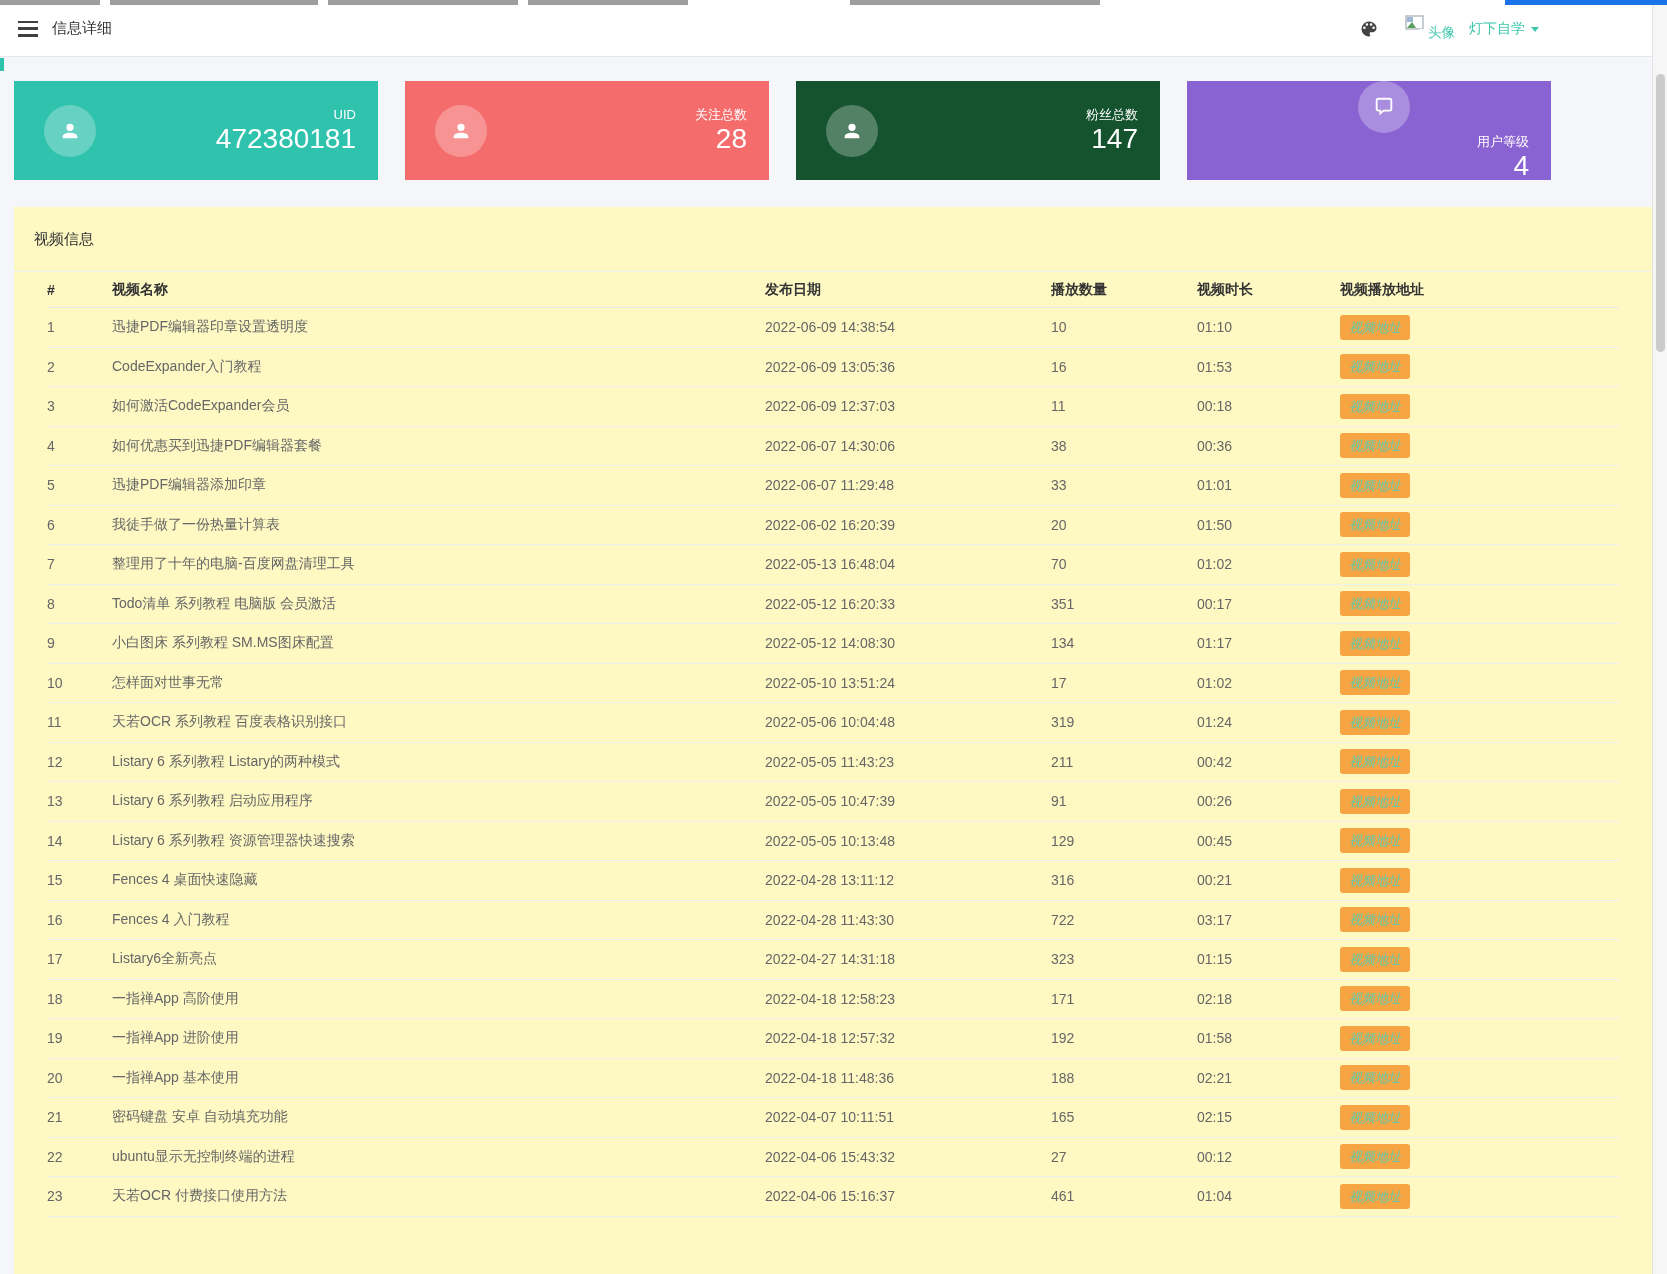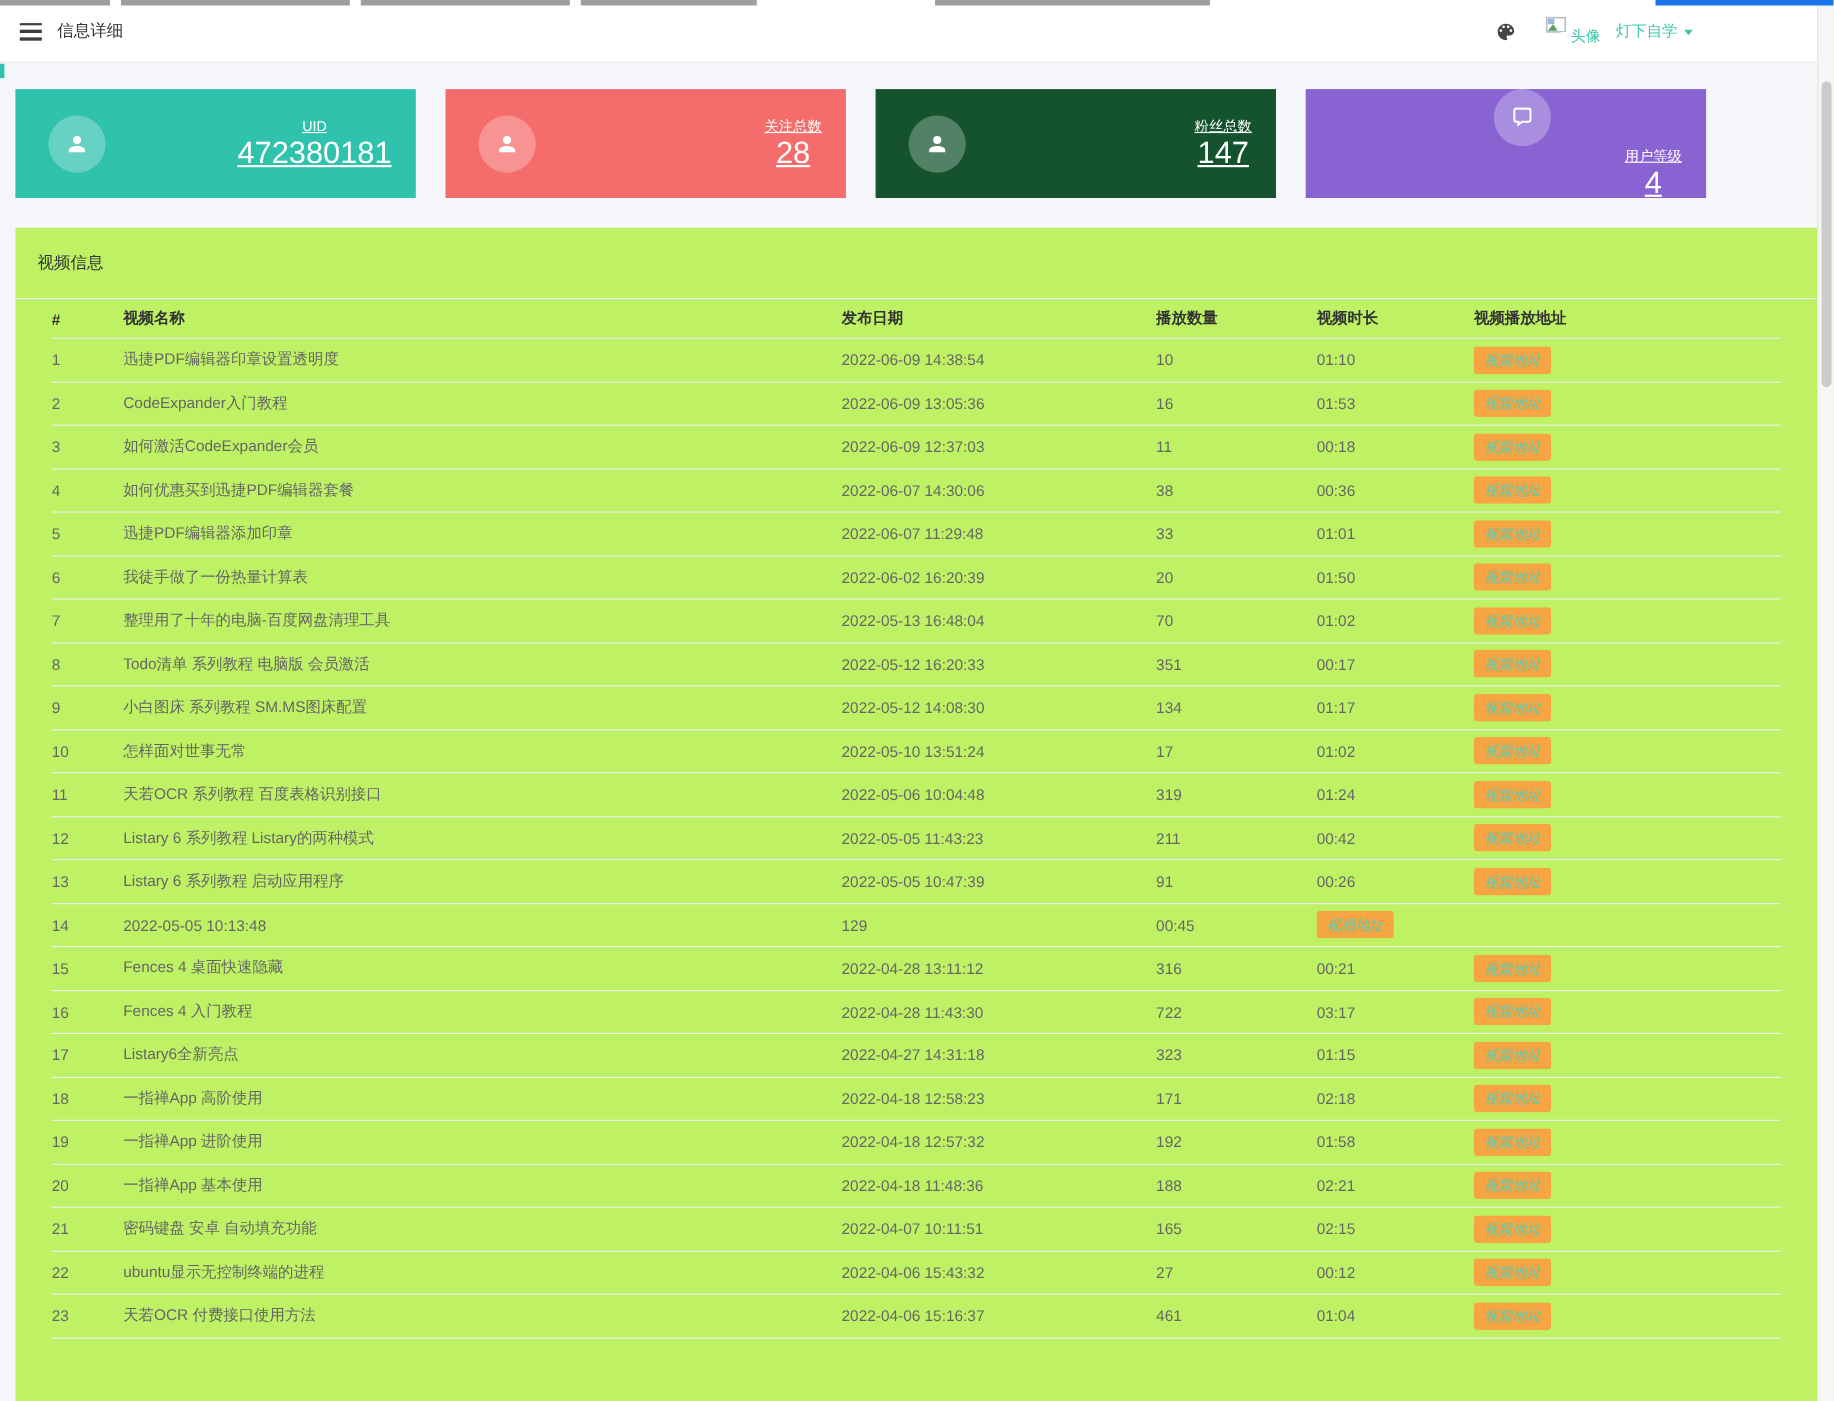--- a/index.html
+++ b/index.html
@@ -24,26 +24,26 @@
   .avatar-alt { color:#3fc7ac; font-size:13.5px; margin-left:3px; }
   .user-link { display:flex; align-items:center; color:#3fc7ac; font-size:14px; cursor:pointer; }
   .caret { width:0; height:0; border-left:4px solid transparent; border-right:4px solid transparent; border-top:5px solid #3fc7ac; margin-left:6px; margin-top:2px; }
 
   .loader-sliver { position:absolute; left:0; top:58px; width:4px; height:13px; background:#2fc2ad; }
 
   
   .stats-row { position:absolute; top:81px; left:14px; width:1538px; display:flex; gap:27px; }
   .stat-card { width:364px; height:99px; display:flex; align-items:center; color:#fff; }
   .stat-icon { width:52px; height:52px; border-radius:50%; background:rgba(255,255,255,0.27); margin-left:30px; display:flex; align-items:center; justify-content:center; flex:none; }
-  .stat-text { margin-left:auto; margin-right:22px; text-align:center;text-decoration:underline; }
+  .stat-text { margin-left:auto; margin-right:22px; text-align:right; }
   .stat-label { font-size:13px; line-height:17px; }
   .stat-value { font-size:28px; line-height:32px; font-weight:400; }
 
   
-  .panel { position:absolute; top:207px; left:14px; width:1638px; height:1067px; background:#bef264; }
+  .panel { position:absolute; top:207px; left:14px; width:1638px; height:1067px; background:#fef9c3; }
   .panel-header { height:65px; display:flex; align-items:center; padding:0 20px; border-bottom:1px solid #f0f0f0; }
   .panel-title { font-size:15px; color:#333; }
   .vtable { padding:0 33px; }
   .tr { display:grid; grid-template-columns:65px 653px 286px 146px 143px 1fr; align-items:center; height:39.5px; border-bottom:1px solid #efefef; }
   .tr.head { height:36px; border-bottom:1px solid #e9e9e9; }
   .tr.head .td { color:#333; font-weight:bold; }
   .td { font-size:14px; color:#666; white-space:nowrap; overflow:hidden; }
   .video-btn { display:inline-block; height:25px; line-height:25px; padding:0 9px; background:#f7a543; border-radius:3px; color:#5ec8ab; font-size:13px; text-decoration:none; cursor:pointer;font-style:italic; }
 
   
@@ -255,20 +255,21 @@
         <div class="tr">
           <div class="td">13</div>
           <div class="td">Listary 6 系列教程 启动应用程序</div>
           <div class="td">2022-05-05 10:47:39</div>
           <div class="td">91</div>
           <div class="td">00:26</div>
           <div class="td"><a class="video-btn">视频地址</a></div>
         </div>
         <div class="tr">
           <div class="td">14</div>
+          <div class="td">Listary 6 系列教程 资源管理器快速搜索</div>
           <div class="td">2022-05-05 10:13:48</div>
           <div class="td">129</div>
           <div class="td">00:45</div>
           <div class="td"><a class="video-btn">视频地址</a></div>
         </div>
         <div class="tr">
           <div class="td">15</div>
           <div class="td">Fences 4 桌面快速隐藏</div>
           <div class="td">2022-04-28 13:11:12</div>
           <div class="td">316</div>

